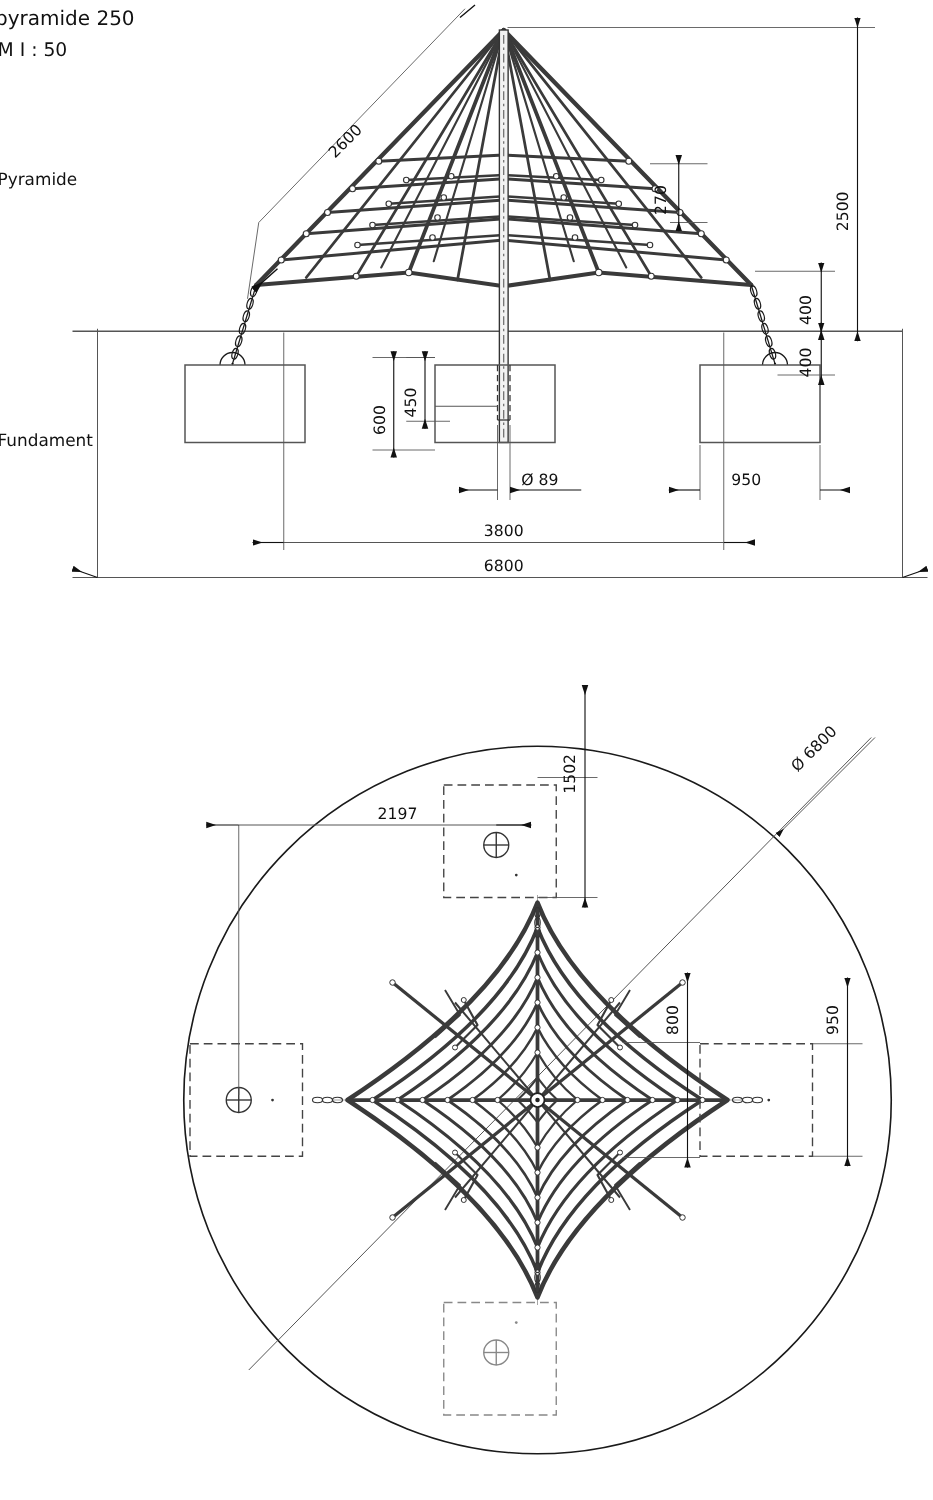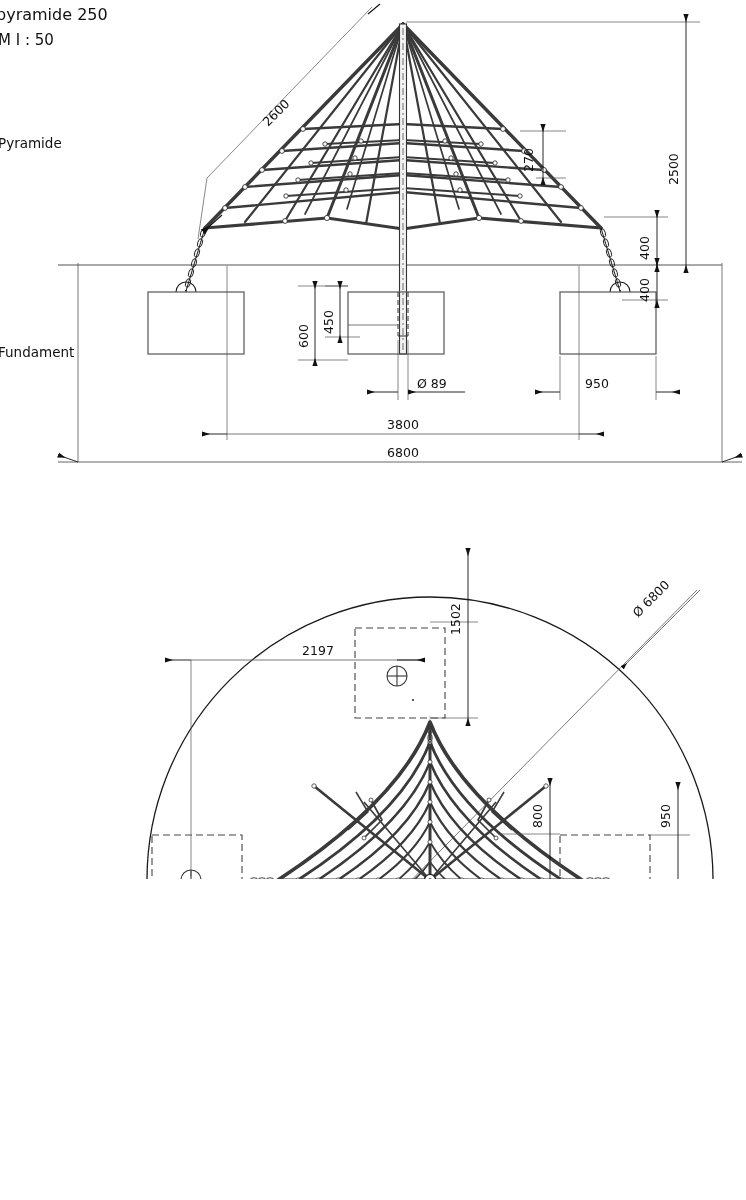--- a/index.html
+++ b/index.html
@@ -1,18 +1,18 @@
 <!DOCTYPE html>
 <html><head>
 <meta charset="utf-8">
 <title>pyramide 250</title>
 <style>
   html,body{margin:0;padding:0;background:#ffffff;}
   body{width:746px;height:1200px;font-family:"DejaVu Sans",sans-serif;color:#111;}
-  #sheet{position:relative;width:746px;height:879px;overflow:hidden;background:#fff;}
+  #sheet{position:relative;width:746px;height:1200px;overflow:hidden;background:#fff;}
   svg{display:block;}
   .lbl{font-family:"DejaVu Sans",sans-serif;font-size:13.5px;fill:#111;}
   .dimtxt{font-family:"DejaVu Sans",sans-serif;font-size:12.5px;fill:#111;}
   .titletxt{font-family:"DejaVu Sans",sans-serif;font-size:16px;fill:#111;}
   .subtxt{font-family:"DejaVu Sans",sans-serif;font-size:15px;fill:#111;}
   .vtxt{font-family:"DejaVu Sans",sans-serif;font-size:12.5px;fill:#111;}
 </style>
 </head>
 <body>
 

